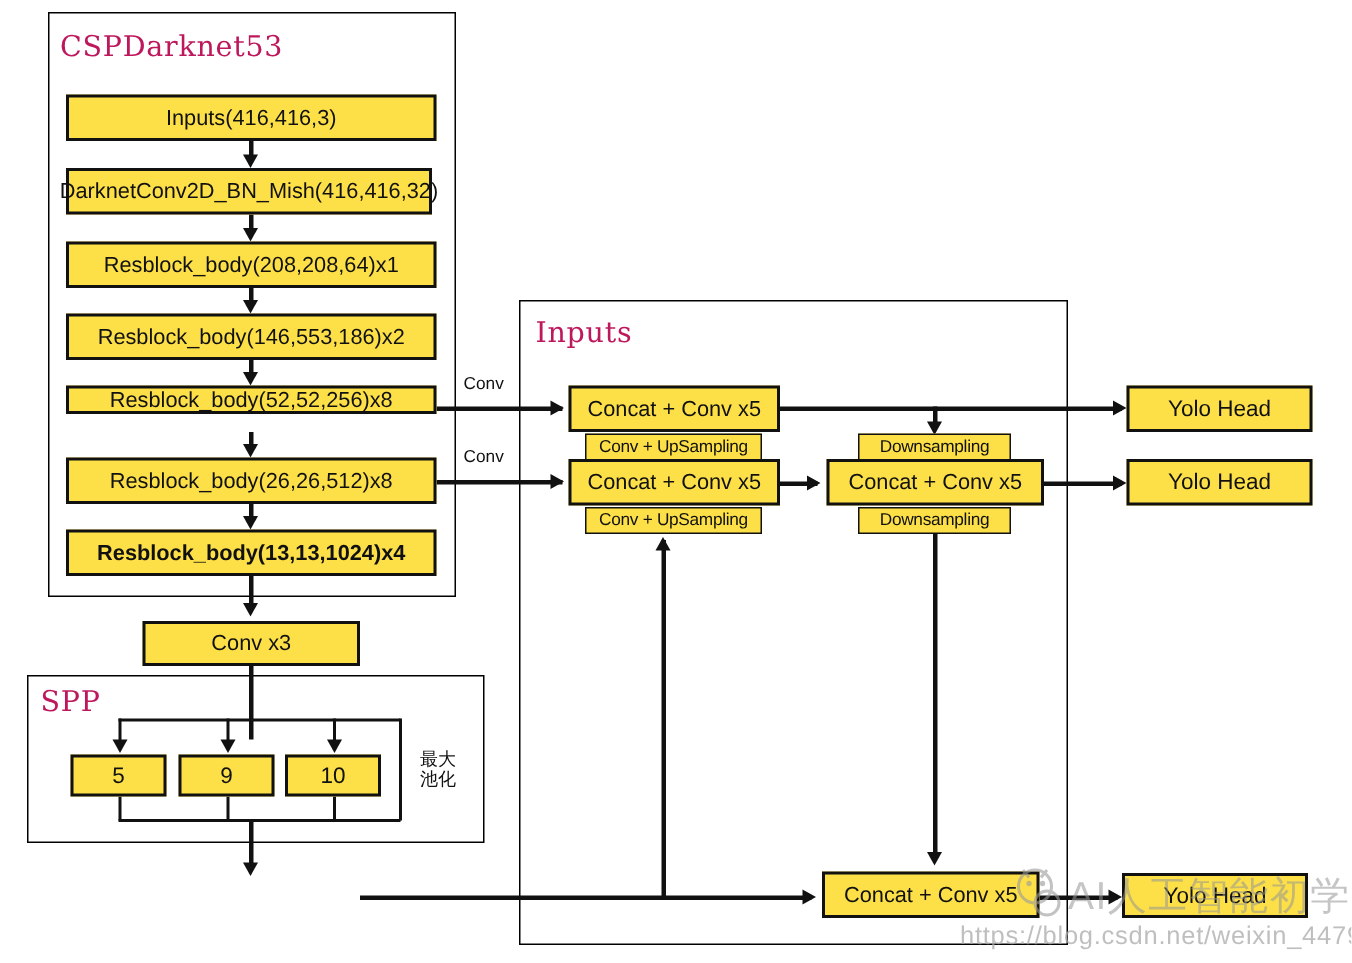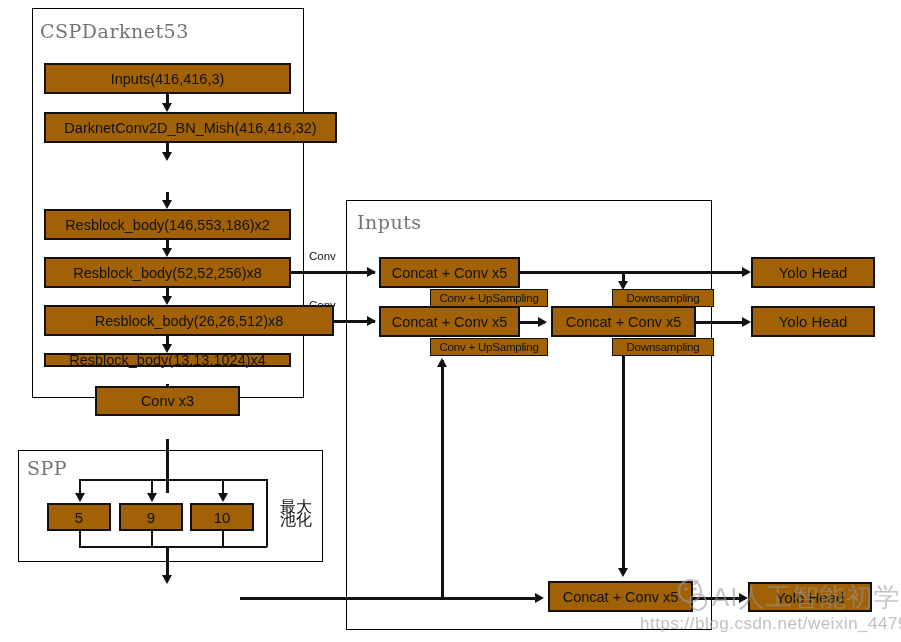--- a/index.html
+++ b/index.html
@@ -22,44 +22,43 @@
   .group {
     position: absolute;
     border: 1.5px solid #000;
     background: transparent;
     box-sizing: border-box;
   }
   .group-title {
     position: absolute;
     font-family: "DejaVu Serif", serif;
     font-size: 19px;
-    color: #737373;
+    color: #be185d;
     letter-spacing: 0.5px;
     white-space: nowrap;
   }
 
   
   .box {
     position: absolute;
     border: 2px solid #111;
-    background: #a16207;
+    background: #fde047;
     box-sizing: border-box;
     display: flex;
     align-items: center;
     justify-content: center;
     font-size: 14.5px;
     color: #111;
     white-space: nowrap;
     z-index: 5;
   }
   .box.small {
     border: 1.5px solid #111;
     font-size: 11.5px;
     letter-spacing: -0.2px;
-    margin-left: 40px;
   }
   .box.pool {
     font-size: 15px;
   }
   .box.head {
     font-size: 15px;
   }
 
   
   .ln {
@@ -96,21 +95,21 @@
 
   
   .lbl {
     position: absolute;
     font-size: 11.5px;
     color: #111;
     white-space: nowrap;
     z-index: 4;
   }
   .lbl.cjk {
-    font-size: 16px;
+    font-size: 12px;
     line-height: 13px;
     text-align: left;
   }
 
   
   .wm-text {
     position: absolute;
     font-size: 26px;
     color: rgba(150,150,150,0.55);
     white-space: nowrap;
@@ -139,25 +138,26 @@
   <div class="group" style="left:32px; top:8px; width:272px; height:390px;"></div>
   <div class="group-title" style="left:40px; top:20px;">CSPDarknet53</div>
 
   <div class="group" style="left:18px; top:450px; width:305px; height:112px;"></div>
   <div class="group-title" style="left:27px; top:457px;">SPP</div>
 
   <div class="group" style="left:346px; top:200px; width:366px; height:430px;"></div>
   <div class="group-title" style="left:357px; top:211px;">Inputs</div>
 
   <div class="box" style="left:44px; top:63px; width:247px; height:31px;">Inputs(416,416,3)</div>
-  <div class="box" style="left:44px; top:112px; width:293px; height:31px;">DarknetConv2D_BN_Mish(416,416,32)</div>
+  <div class="box" style="left:44px; top:112px; width:244px; height:31px;">DarknetConv2D_BN_Mish(416,416,32)</div>
+  <div class="box" style="left:44px; top:161px; width:247px; height:31px;">Resblock_body(208,208,64)x1</div>
   <div class="box" style="left:44px; top:209px; width:247px; height:31px;">Resblock_body(146,553,186)x2</div>
-  <div class="box" style="left:44px; top:257px; width:247px; height:31px;">Resblock_body(52,52,256)x8</div>
-  <div class="box" style="left:44px; top:305px; width:290px; height:31px;">Resblock_body(26,26,512)x8</div>
-  <div class="box" style="left:44px; top:353px; width:247px; height:14px;">Resblock_body(13,13,1024)x4</div>
+  <div class="box" style="left:44px; top:257px; width:247px; height:19px;">Resblock_body(52,52,256)x8</div>
+  <div class="box" style="left:44px; top:305px; width:247px; height:31px;">Resblock_body(26,26,512)x8</div>
+  <div class="box" style="left:44px; top:353px; width:247px; height:31px;font-weight:bold;">Resblock_body(13,13,1024)x4</div>
 
   <div class="ln v thick" style="left:166px; top:94px; height:11px;"></div>
   <div class="arw down" style="left:162px; top:103px;"></div>
 
   <div class="ln v thick" style="left:166px; top:143px; height:11px;"></div>
   <div class="arw down" style="left:162px; top:152px;"></div>
 
   <div class="ln v thick" style="left:166px; top:192px; height:10px;"></div>
   <div class="arw down" style="left:162px; top:200px;"></div>
 
@@ -174,21 +174,21 @@
   <div class="arw down" style="left:162px; top:402px;"></div>
 
   <div class="ln h thick" style="left:291px; top:271px; width:84px;"></div>
   <div class="arw right" style="left:367px; top:267px;"></div>
   <div class="lbl" style="left:309px; top:250px;">Conv</div>
 
   <div class="ln h thick" style="left:291px; top:320px; width:84px;"></div>
   <div class="arw right" style="left:367px; top:316px;"></div>
   <div class="lbl" style="left:309px; top:299px;">Conv</div>
 
-  <div class="box" style="left:95px; top:386px; width:145px; height:30px;">Conv x3</div>
+  <div class="box" style="left:95px; top:414px; width:145px; height:30px;">Conv x3</div>
 
   <div class="ln v thick" style="left:166px; top:439px; width:3px; height:54px;"></div>
 
   <div class="ln h" style="left:79px; top:479px; width:188px;"></div>
 
   <div class="ln v" style="left:79px; top:479px; height:16px;"></div>
   <div class="arw down" style="left:75px; top:493px;"></div>
   <div class="ln v" style="left:151px; top:479px; height:16px;"></div>
   <div class="arw down" style="left:147px; top:493px;"></div>
   <div class="ln v" style="left:222px; top:479px; height:16px;"></div>

